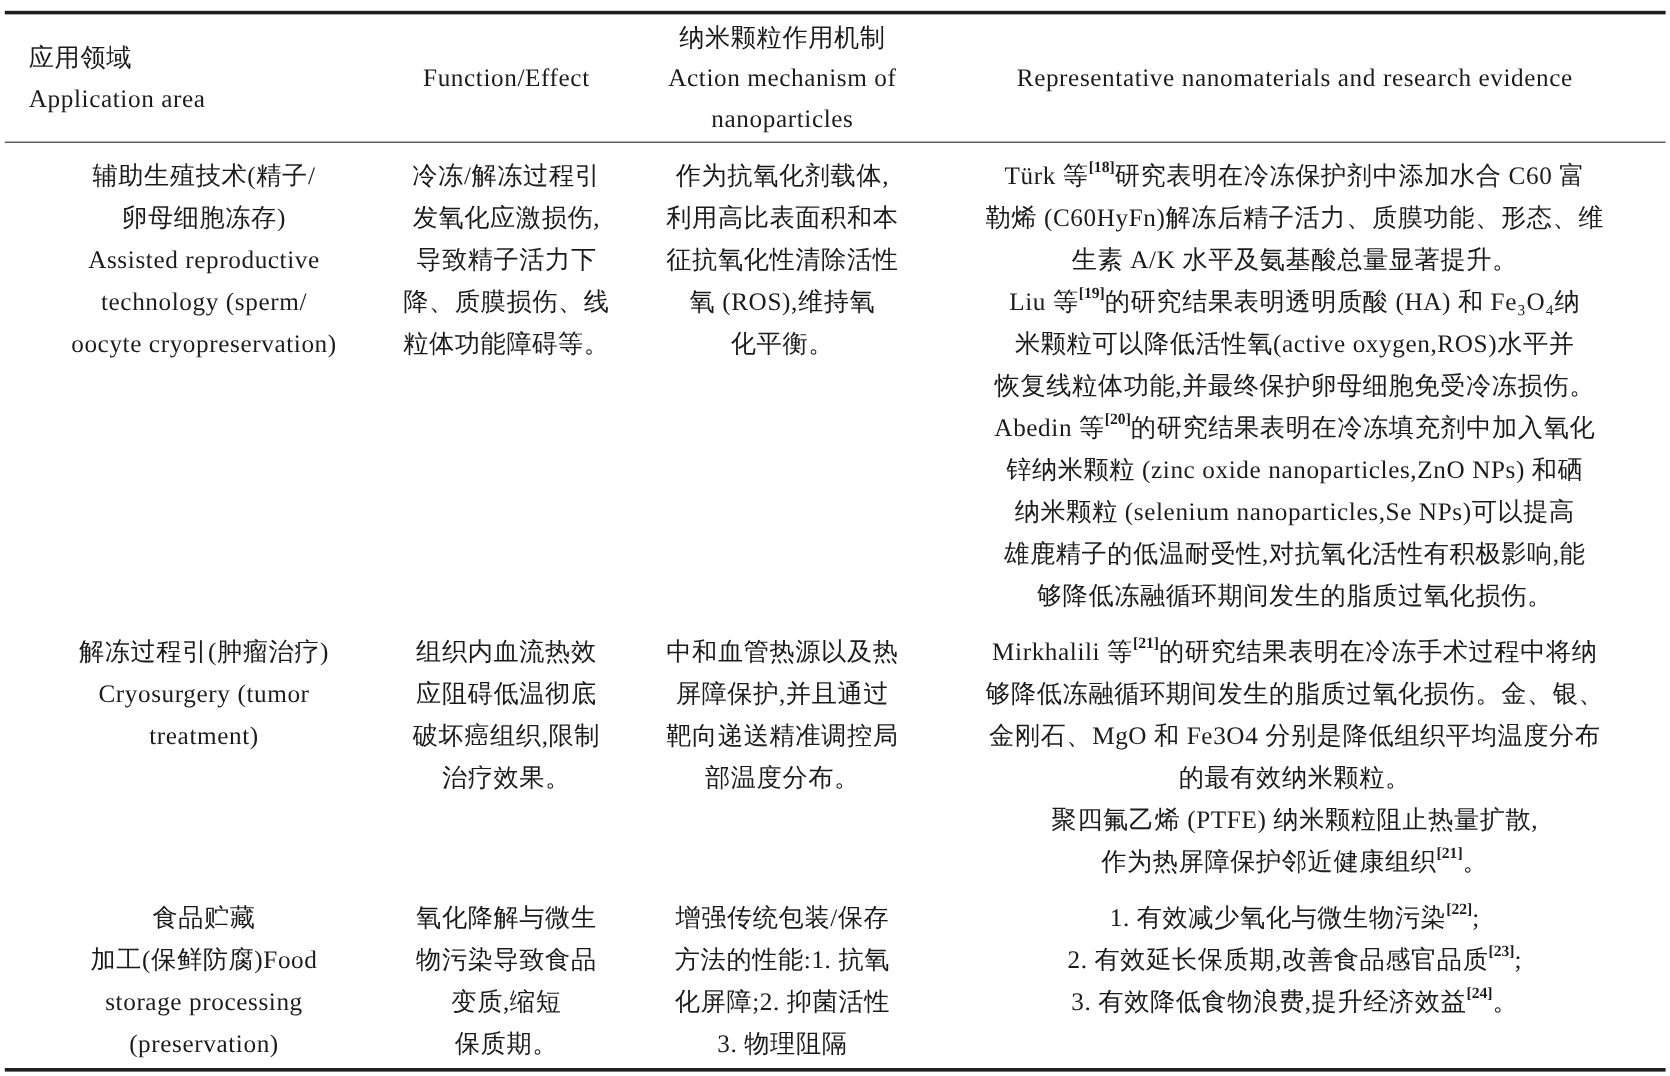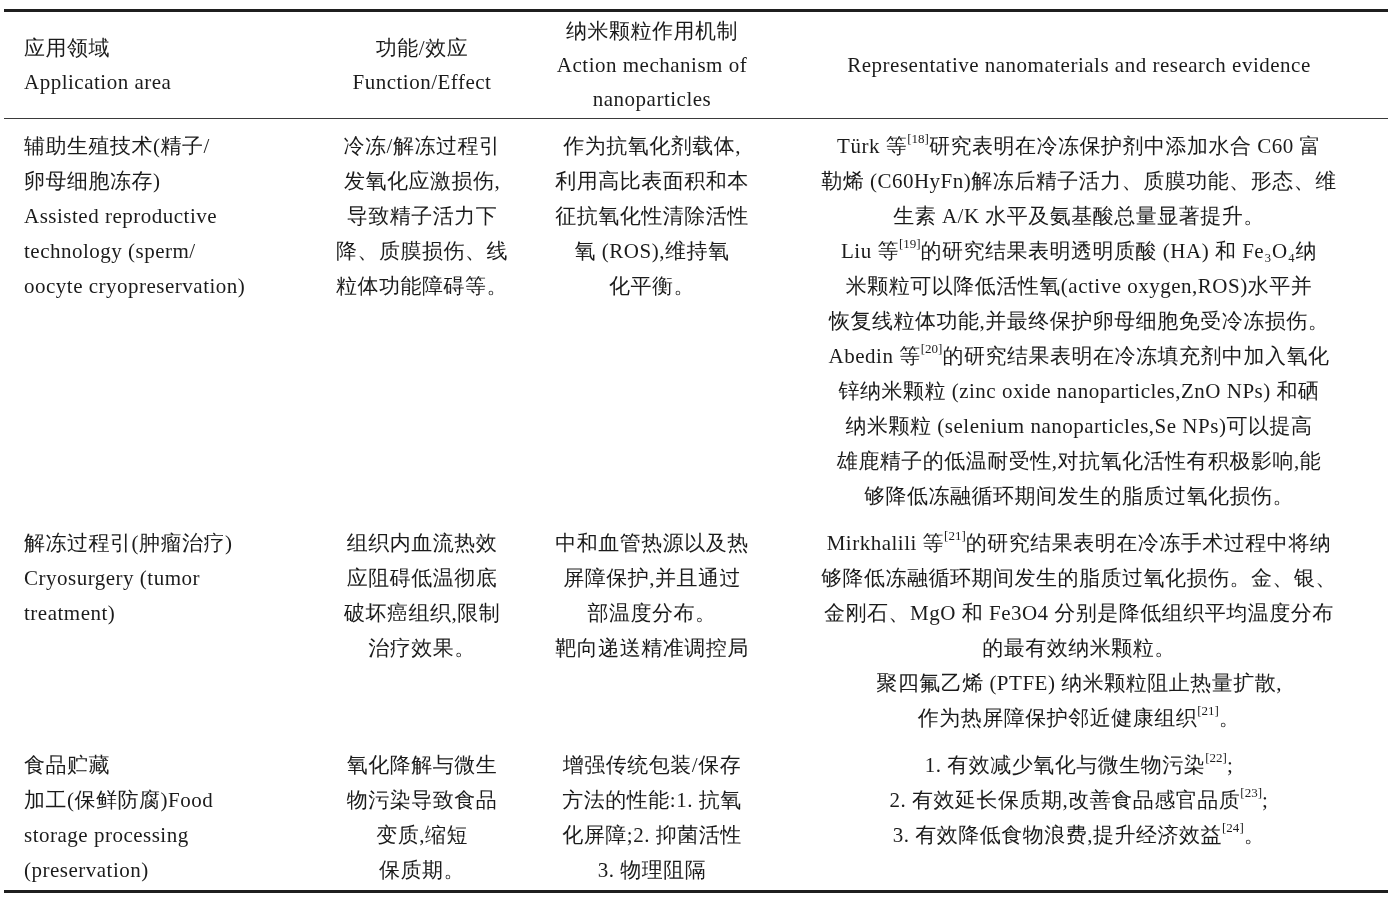--- a/index.html
+++ b/index.html
@@ -34,43 +34,43 @@
   }
   .hline { line-height: 34px; letter-spacing: 0.5px; }
 
   .trow { padding-top: 10px; padding-bottom: 2px; }
   .tcell { font-size: 21px; }
   .line  { line-height: 35px; letter-spacing: 0.5px; }
 
   .align-left   { text-align: left; }
   .align-center { text-align: center; }
 
-  .para { margin: 0; }
+  .para { margin: 0; text-align: center; }
 
   sup {
     font-size: 0.62em;
     line-height: 0;
     position: relative;
     top: -0.15em;
     letter-spacing: 0;
+    font-weight: bold;
   }
 </style>
 </head>
 <body>
 
 <div class="page">
   <div class="top-gap"></div>
   <div class="rule thick"></div>
   <div class="thead">
       <div class="hcell col0 align-left">
         <div class="hline">应用领域</div>
         <div class="hline">Application area</div>
       </div>
       <div class="hcell col1 align-center">
-        <div class="hline">功能/效应</div>
         <div class="hline">Function/Effect</div>
       </div>
       <div class="hcell col2 align-center">
         <div class="hline">纳米颗粒作用机制</div>
         <div class="hline">Action mechanism of</div>
         <div class="hline">nanoparticles</div>
       </div>
       <div class="hcell col3 align-center">
         <div class="hline">Representative nanomaterials and research evidence</div>
       </div>
@@ -138,22 +138,22 @@
             <div class="line">组织内血流热效</div>
             <div class="line">应阻碍低温彻底</div>
             <div class="line">破坏癌组织,限制</div>
             <div class="line">治疗效果。</div>
           </div>
         </div>
         <div class="tcell col2 align-center">
           <div class="para">
             <div class="line">中和血管热源以及热</div>
             <div class="line">屏障保护,并且通过</div>
+            <div class="line">靶向递送精准调控局</div>
             <div class="line">部温度分布。</div>
-            <div class="line">靶向递送精准调控局</div>
           </div>
         </div>
         <div class="tcell col3 align-center">
           <div class="para">
             <div class="line">Mirkhalili 等<sup>[21]</sup>的研究结果表明在冷冻手术过程中将纳</div>
             <div class="line">够降低冻融循环期间发生的脂质过氧化损伤。金、银、</div>
             <div class="line">金刚石、MgO 和 Fe3O4 分别是降低组织平均温度分布</div>
             <div class="line">的最有效纳米颗粒。</div>
           </div>
           <div class="para">

